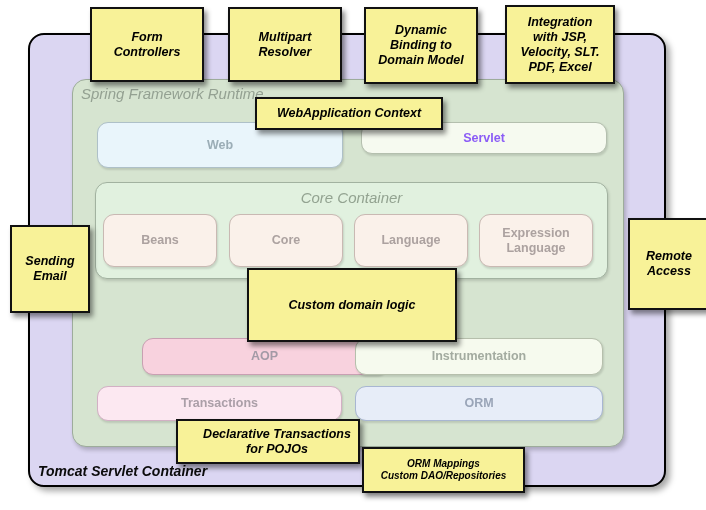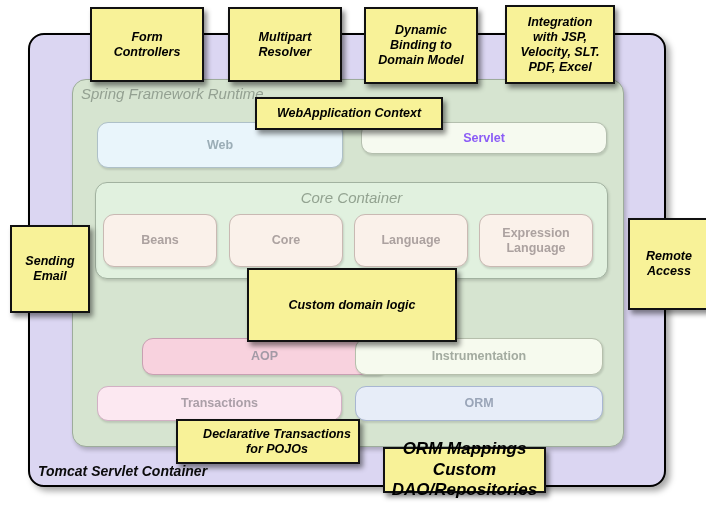--- a/index.html
+++ b/index.html
@@ -114,21 +114,21 @@
   }
   .note-form-controllers  { left: 90px;  top: 7px;   width: 114px; height: 75px; }
   .note-multipart         { left: 228px; top: 7px;   width: 114px; height: 75px; }
   .note-dynamic-binding   { left: 364px; top: 7px;   width: 114px; height: 77px; }
   .note-integration       { left: 505px; top: 5px;   width: 110px; height: 79px; }
   .note-webapp-context    { left: 255px; top: 97px;  width: 188px; height: 33px; }
   .note-sending-email     { left: 10px;  top: 225px; width: 80px;  height: 88px; }
   .note-remote-access     { left: 628px; top: 218px; width: 82px;  height: 92px; }
   .note-custom-domain     { left: 247px; top: 268px; width: 210px; height: 74px; }
   .note-declarative       { left: 176px; top: 419px; width: 184px; height: 45px; padding-left: 20px; }
-  .note-orm-mappings      { left: 383px; top: 447px; width: 163px; height: 46px; font-size: 17px; }
+  .note-orm-mappings      { left: 362px; top: 447px; width: 163px; height: 46px; font-size: 10px; }
 </style>
 </head>
 <body>
 
 <div id="stage">
 
   <div class="outer-container"></div>
 
   <div class="runtime-container"></div>
   <div class="runtime-label">Spring Framework Runtime</div>

